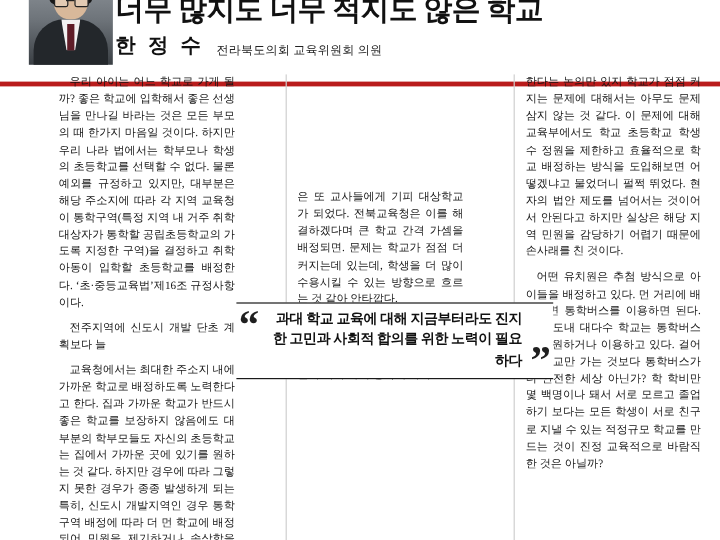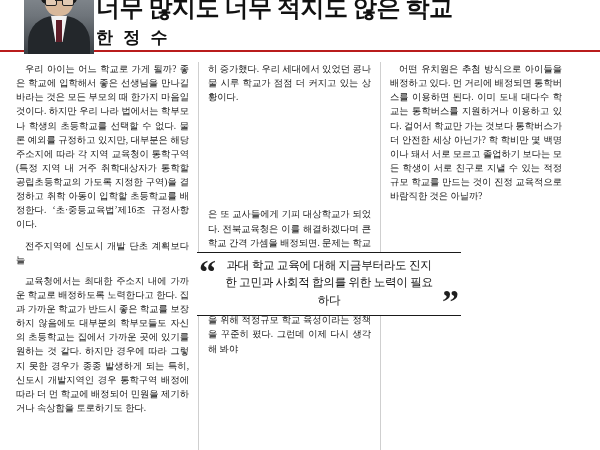--- a/index.html
+++ b/index.html
@@ -13,22 +13,22 @@
     font-family: "Liberation Serif", serif;
     color: #111111;
     overflow: hidden;
     position: relative;
   }
 
   
   .header {
     position: relative;
     width: 600px;
-    height: 52px;
-    border-bottom: 2px solid #b91c1c;
+    height: 72px;
+    border-bottom: 4px solid #b91c1c;
     box-sizing: border-box;
   }
   .headline {
     position: absolute;
     left: 96px;
     top: -8px;
     font-family: "Liberation Serif", serif;
     font-size: 24px;
     font-weight: bold;
     letter-spacing: -0.5px;
@@ -147,20 +147,21 @@
   }
   .col {
     position: relative;
     width: 182px;
     box-sizing: border-box;
     font-size: 9.3px;
     line-height: 1.52;
     text-align: justify;
     color: #141414;
     overflow: hidden;
+    margin-left: 33px;
   }
   .col.c1 { padding-right: 9px; }
   .col.c2 { padding-left: 9px; padding-right: 9px; border-left: 0.6px solid #cfcfcf; }
   .col.c3 { padding-left: 9px; border-left: 0.6px solid #cfcfcf; }
   .col p {
     margin: 0 0 7px 0;
     text-indent: 9px;
   }
   .col p.noindent { text-indent: 0; }
 
@@ -173,22 +174,22 @@
     box-sizing: border-box;
     padding: 4px 26px 6px 26px;
     border-top: 1.6px solid #1a1a1a;
     border-bottom: 1.6px solid #1a1a1a;
     background: #ffffff;
     z-index: 5;
   }
   .pullquote .pq-text {
     font-size: 11.6px;
     line-height: 1.5;
-    font-weight: normal;
-    text-align: center;
+    font-weight: bold;
+    text-align: right;
     color: #111;
     letter-spacing: -0.3px;
   }
   .pq-mark {
     position: absolute;
     font-family: "Liberation Serif", serif;
     font-size: 34px;
     font-weight: bold;
     color: #1f1f1f;
     line-height: 1;
@@ -214,39 +215,40 @@
     <div class="photo-face"></div>
     <div class="photo-glass-l"></div>
     <div class="photo-glass-r"></div>
     <div class="photo-glass-bridge"></div>
   </div>
 
   <div class="headline">너무 많지도 너무 적지도 않은 학교</div>
 
   <div class="byline">
     <span class="byline-name">한 정 수</span>
+    <span class="byline-affil">전라북도의회 교육위원회 의원</span>
   </div>
 </div>
 
 <div class="columns">
 
   <div class="col c1">
     <p>우리 아이는 어느 학교로 가게 될까? 좋은 학교에 입학해서 좋은 선생님을 만나길 바라는 것은 모든 부모의 때 한가지 마음일 것이다. 하지만 우리 나라 법에서는 학부모나 학생의 초등학교를 선택할 수 없다. 물론 예외를 규정하고 있지만, 대부분은 해당 주소지에 따라 각 지역 교육청이 통학구역(특정 지역 내 거주 취학대상자가 통학할 공립초등학교의 가도록 지정한 구역)을 결정하고 취학 아동이 입학할 초등학교를 배정한다. ‘초·중등교육법’제16조 규정사항이다.</p>
     <p>전주지역에 신도시 개발 단초 계획보다 늘</p>
     <p>교육청에서는 최대한 주소지 내에 가까운 학교로 배정하도록 노력한다고 한다. 집과 가까운 학교가 반드시 좋은 학교를 보장하지 않음에도 대부분의 학부모들도 자신의 초등학교는 집에서 가까운 곳에 있기를 원하는 것 같다. 하지만 경우에 따라 그렇지 못한 경우가 종종 발생하게 되는 특히, 신도시 개발지역인 경우 통학구역 배정에 따라 더 먼 학교에 배정되어 민원을 제기하거나 속상함을 토로하기도 한다.</p>
   </div>
 
   <div class="col c2">
-    <p class="noindent">히 증가했다. 우리 세대에서 있었던 콩나물 시루 학교가 점점 더 커지고 있는 상황이다.</p>
     <span class="spacer-quote"></span>
     <p class="noindent">은 또 교사들에게 기피 대상학교가 되었다. 전북교육청은 이를 해결하겠다며 큰 학교 간격 가셈을 배정되면. 문제는 학교가 점점 더 커지는데 있는데, 학생을 더 많이 수용시킬 수 있는 방향으로 흐르는 것 같아 안타깝다.</p>
     <p>과거 교육당국은 소규모 학교 통폐합을 위해 적정규모 학교 육성이라는 정책을 꾸준히 폈다. 그런데 이제 다시 생각해 봐야</p>
   </div>
 
   <div class="col c3">
+    <p class="noindent">한다는 논의만 있지 학교가 점점 커지는 문제에 대해서는 아무도 문제삼지 않는 것 같다. 이 문제에 대해 교육부에서도 학교 초등학교 학생수 정원을 제한하고 효율적으로 학교 배정하는 방식을 도입해보면 어떻겠냐고 물었더니 펄쩍 뛰었다. 현자의 법안 제도를 넘어서는 것이어서 안된다고 하지만 실상은 해당 지역 민원을 감당하기 어렵기 때문에 손사래를 친 것이다.</p>
     <p>어떤 유치원은 추첨 방식으로 아이들을 배정하고 있다. 먼 거리에 배정되면 통학버스를 이용하면 된다. 이미 도내 대다수 학교는 통학버스를 지원하거나 이용하고 있다. 걸어서 학교만 가는 것보다 통학버스가 더 안전한 세상 아닌가? 학 학비만 몇 백명이나 돼서 서로 모르고 졸업하기 보다는 모든 학생이 서로 친구로 지낼 수 있는 적정규모 학교를 만드는 것이 진정 교육적으로 바람직한 것은 아닐까?</p>
   </div>
 
 </div>
 
 <div class="pullquote">
   <span class="pq-mark pq-open">“</span>
   <div class="pq-text">과대 학교 교육에 대해 지금부터라도 진지한 고민과 사회적 합의를 위한 노력이 필요하다</div>
   <span class="pq-mark pq-close">”</span>
 </div>

